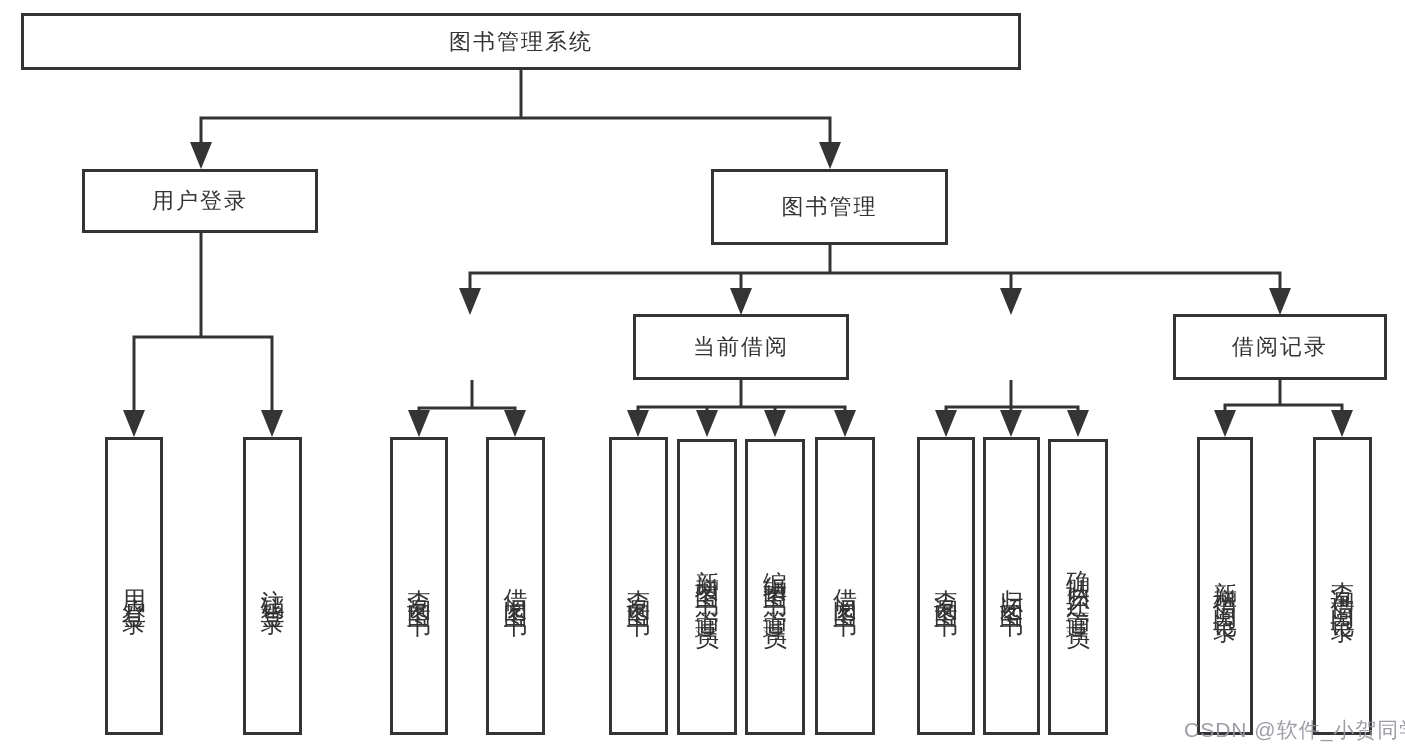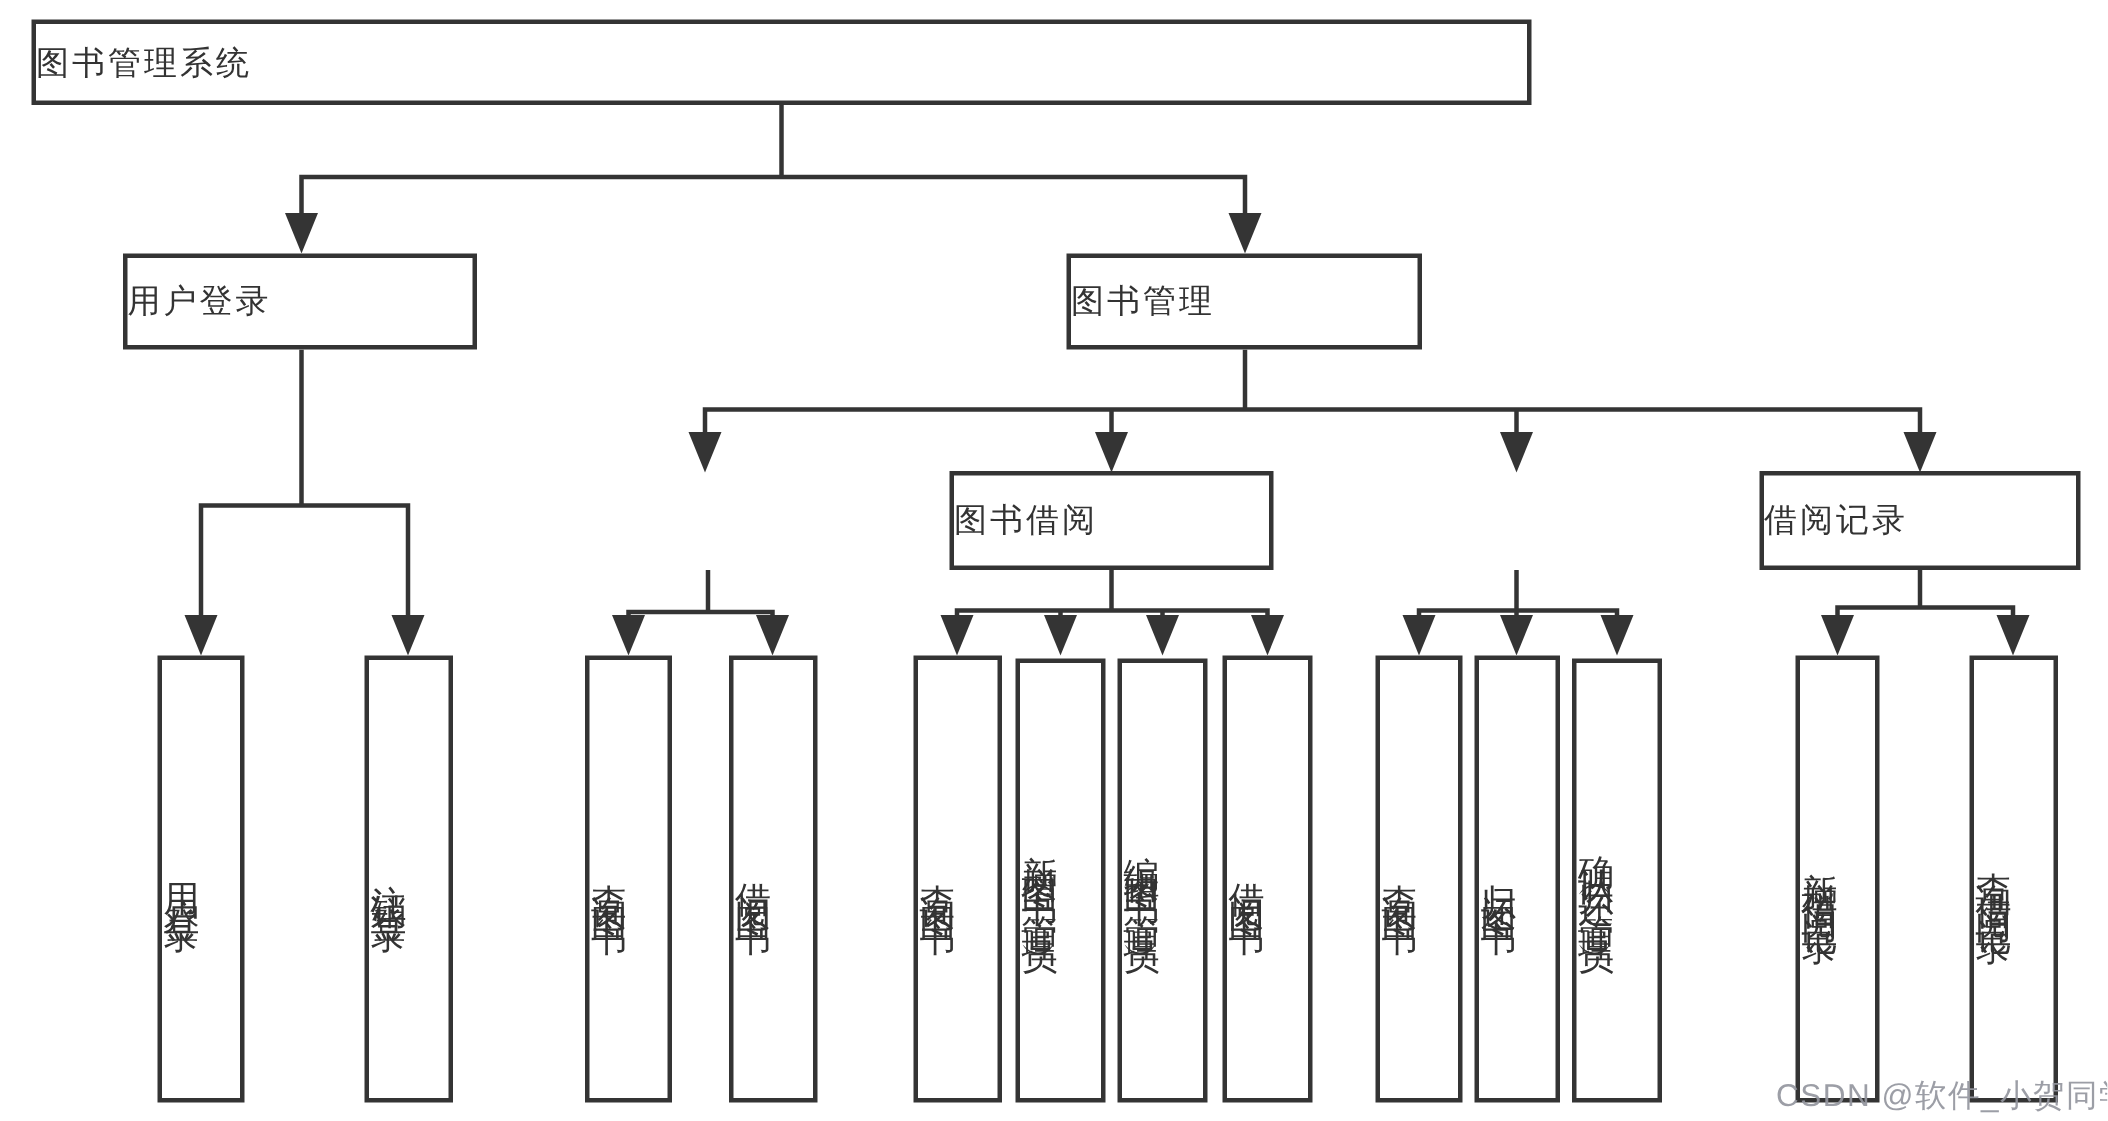--- a/index.html
+++ b/index.html
@@ -14,20 +14,21 @@
   #wires {
     position:absolute; left:0; top:0; width:1405px; height:747px;
     z-index:1;
   }
   .box {
     position:absolute;
     background:#ffffff;
     border:3px solid #343434;
     display:flex;
     align-items:center;
+    justify-content:center;
     color:#333333;
     z-index:2;
   }
   .box.h span {
     font-size:22px;
     letter-spacing:2px;
     white-space:nowrap;
   }
   .box.v span {
     writing-mode:vertical-lr;
@@ -103,26 +104,26 @@
     </g>
   </svg>
 
   <div class="box h" style="left:21px;top:13px;width:1000px;height:57px">
     <span>图书管理系统</span>
   </div>
 
   <div class="box h" style="left:82px;top:169px;width:236px;height:64px">
     <span>用户登录</span>
   </div>
-  <div class="box h" style="left:711px;top:169px;width:237px;height:64px">
+  <div class="box h" style="left:711px;top:169px;width:237px;height:76px">
     <span>图书管理</span>
   </div>
 
   <div class="box h" style="left:633px;top:314px;width:216px;height:66px">
-    <span>图书借阅</span>
+    <span>当前借阅</span>
   </div>
   <div class="box h" style="left:1173px;top:314px;width:214px;height:66px">
     <span>借阅记录</span>
   </div>
 
   <div class="box v" style="left:105px;top:437px;width:58px;height:298px">
     <span>用户登录</span>
   </div>
   <div class="box v" style="left:243px;top:437px;width:59px;height:298px">
     <span>注销登录</span>

